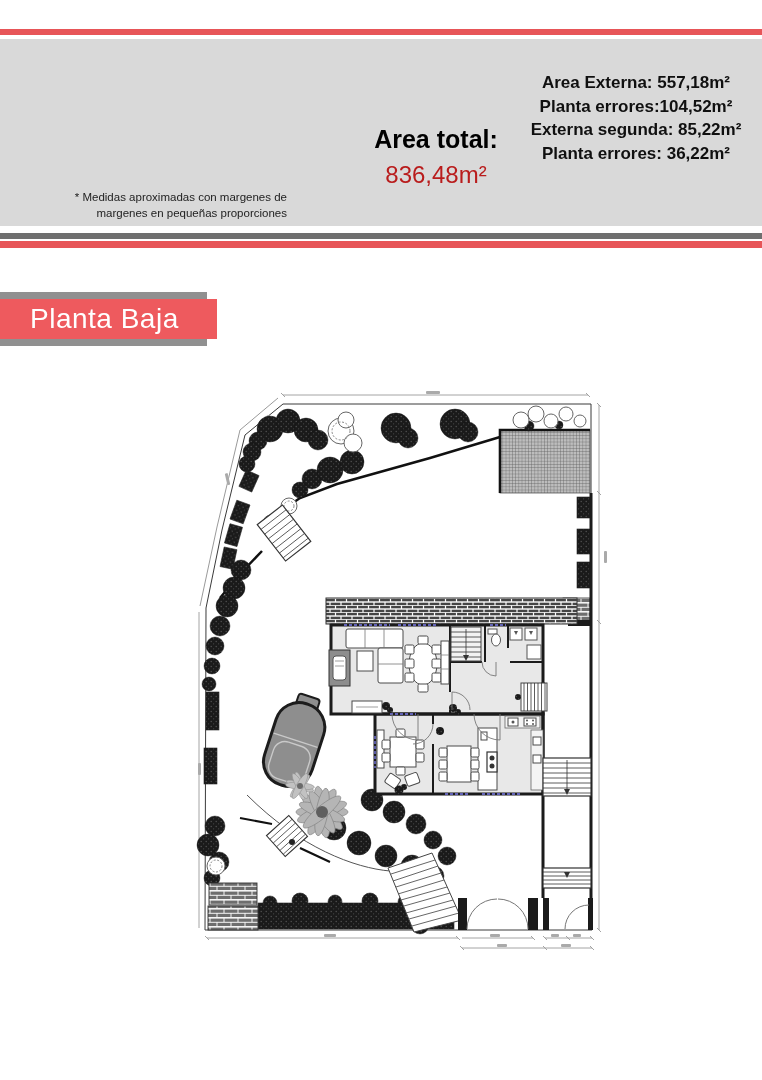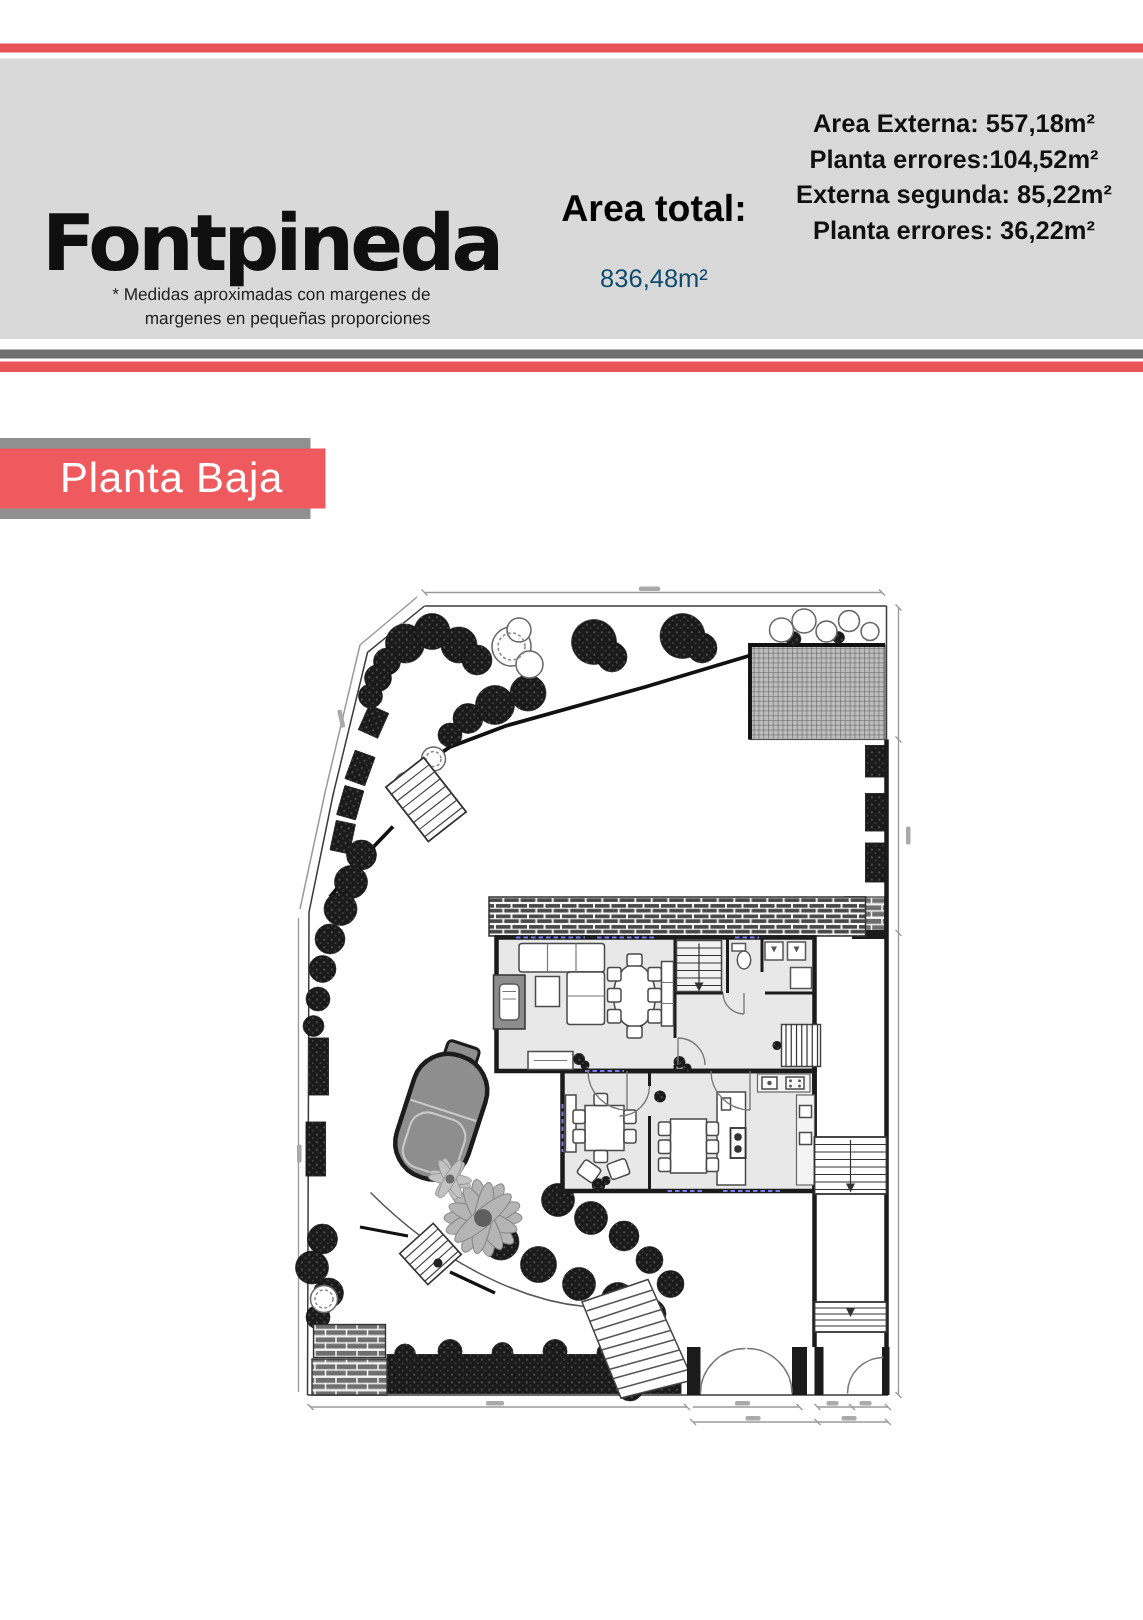--- a/index.html
+++ b/index.html
@@ -9,45 +9,44 @@
   .stripe{position:absolute;left:0;width:762px;}
   .stripe-red-top{top:29px;height:6px;background:#e75558;}
   .stripe-gray{top:233px;height:6px;background:#6f6f6f;}
   .stripe-red-bottom{top:241px;height:7px;background:#e75558;}
   
   .header{position:absolute;left:0;top:39px;width:762px;height:187px;background:#d9d9d9;}
   .title{position:absolute;left:28px;top:98px;margin:0;font-family:"DejaVu Sans",sans-serif;
          font-weight:bold;font-size:52px;letter-spacing:-2.5px;color:#0f0f0f;line-height:1;}
   .area-total{position:absolute;left:370px;top:86px;width:132px;text-align:center;}
   .area-total .label{font-size:25px;font-weight:bold;color:#000000;}
-  .area-total .value{margin-top:22px;font-size:17px;color:#0c4a6e;}
+  .area-total .value{margin-top:7px;font-size:24px;color:#b91c1c;}
   .areas{position:absolute;left:518px;top:32px;width:236px;margin:0;padding:0;list-style:none;
          text-align:center;}
   .areas li{font-size:17px;font-weight:bold;color:#101010;line-height:23.5px;}
   .disclaimer{position:absolute;left:72px;top:150px;width:215px;text-align:right;
               font-size:11.5px;color:#222;line-height:16px;}
   
   .banner{position:absolute;left:0;top:292px;height:54px;}
   .banner-gray{position:absolute;left:0;top:0;width:207px;height:54px;background:#909090;}
   .banner-red{position:absolute;left:0;top:7px;width:217px;height:40px;background:#ee5a5e;
               display:flex;align-items:center;}
-  .banner-red span{color:#ffffff;font-size:28px;font-weight:400;padding-left:40px;
+  .banner-red span{color:#ffffff;font-size:28px;font-weight:400;padding-left:30px;
                    letter-spacing:0.5px;}
   
   .plan{position:absolute;left:190px;top:388px;}
 </style>
 </head>
 <body>
 
 <div class="page">
 
   <div class="stripe stripe-red-top"></div>
 
   <header class="header">
-    <h1 class="title">Fontpineda</h1>
     <div class="area-total">
       <div class="label">Area total:</div>
       <div class="value">836,48m²</div>
     </div>
     <ul class="areas">
       <li>Area Externa: 557,18m²</li>
       <li>Planta errores:104,52m²</li>
       <li>Externa segunda: 85,22m²</li>
       <li>Planta errores: 36,22m²</li>
     </ul>

